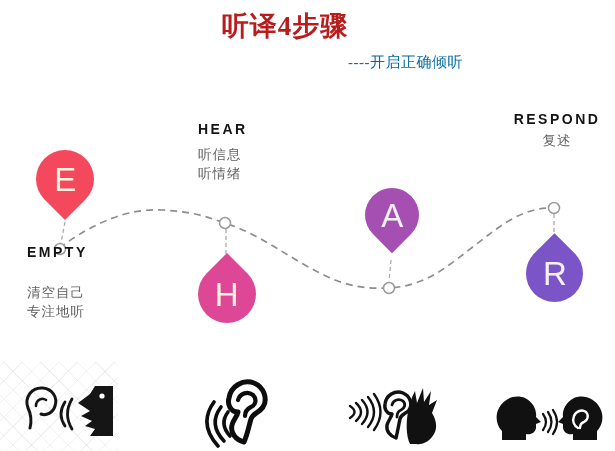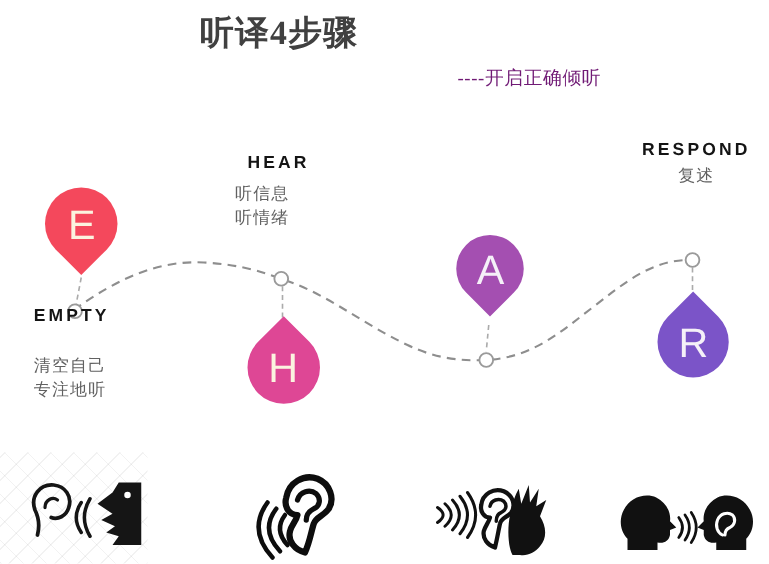--- a/index.html
+++ b/index.html
@@ -2,39 +2,39 @@
 <html><head>
 <meta charset="utf-8">
 <style>
   html,body{margin:0;padding:0;background:#ffffff;}
   #stage{
     position:relative;width:615px;height:451px;background:#ffffff;overflow:hidden;
     font-family:"Liberation Sans",sans-serif;
   }
   
   .title{
-    position:absolute;left:160px;top:8px;width:250px;text-align:left;
+    position:absolute;left:160px;top:8px;width:250px;text-align:center;
     font-family:"Liberation Serif",serif;font-weight:700;font-size:27px;
-    letter-spacing:1px;color:#404040;
+    letter-spacing:1px;color:#b91c1c;
   }
   .subtitle{
-    position:absolute;left:366px;top:53px;
-    font-family:"Liberation Serif",serif;font-size:15px;color:#701a75;letter-spacing:0.5px;
+    position:absolute;left:348px;top:53px;
+    font-family:"Liberation Serif",serif;font-size:15px;color:#0369a1;letter-spacing:0.5px;
   }
   
   .step-label{
     position:absolute;font-weight:700;font-size:14px;letter-spacing:2.5px;color:#141414;
     white-space:nowrap;
   }
   .step-desc{
     position:absolute;font-size:13.5px;line-height:19px;color:#616161;letter-spacing:1px;
     white-space:nowrap;
   }
   .lbl-hear{left:198px;top:121px;}
-  .desc-hear{left:188px;top:145px;text-align:right;}
+  .desc-hear{left:198px;top:145px;text-align:right;}
   .lbl-empty{left:27px;top:244px;}
   .desc-empty{left:27px;top:283px;}
   .lbl-attention{left:316px;top:300px;width:150px;text-align:center;}
   .desc-attention{left:316px;top:321px;width:150px;text-align:center;}
   .lbl-respond{left:492px;top:111px;width:130px;text-align:center;}
   .desc-respond{left:492px;top:131px;width:130px;text-align:center;}
   
   .route-svg{position:absolute;left:0;top:0;width:615px;height:451px;}
   
   .marker{position:absolute;display:flex;align-items:center;justify-content:center;}

